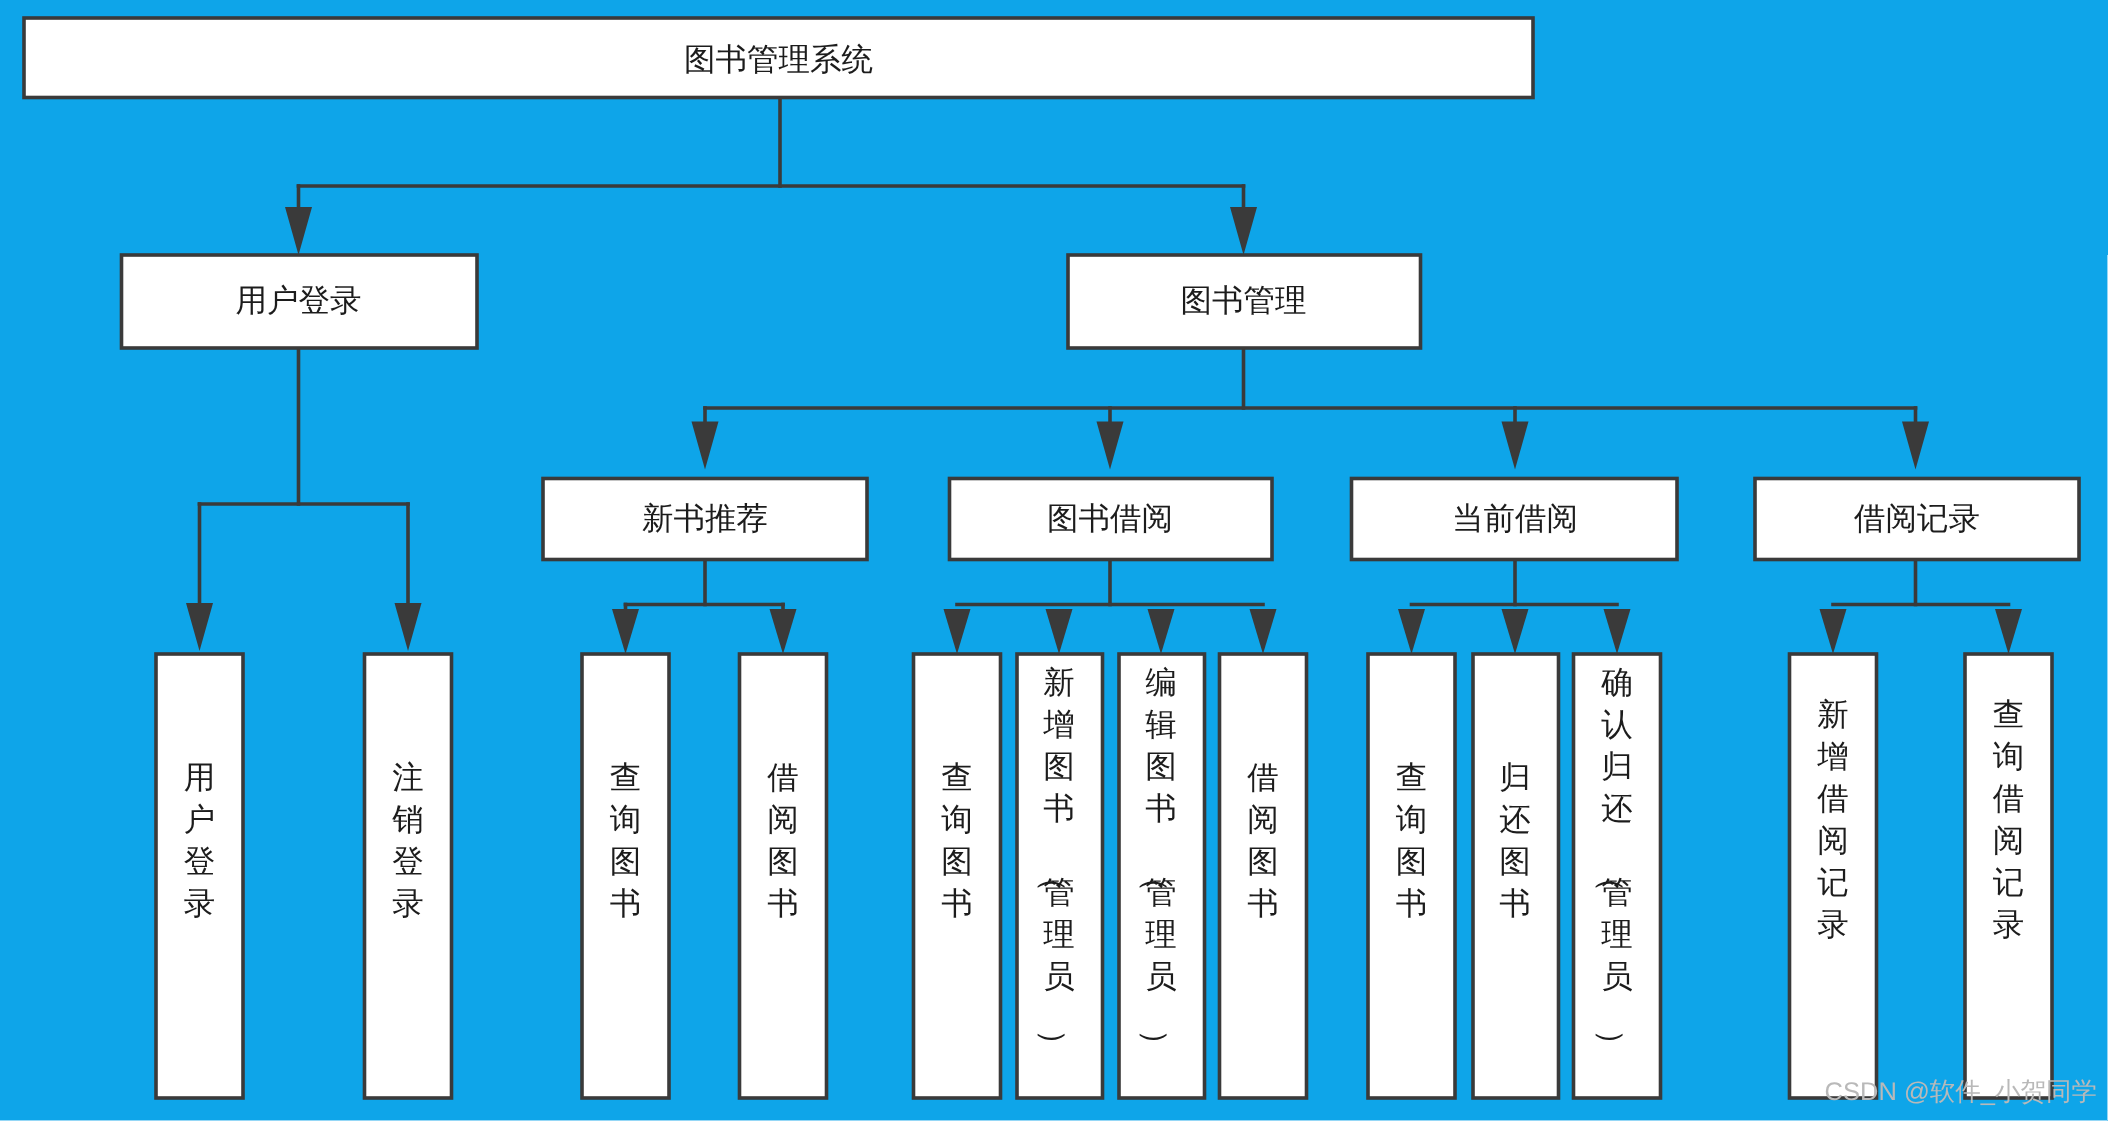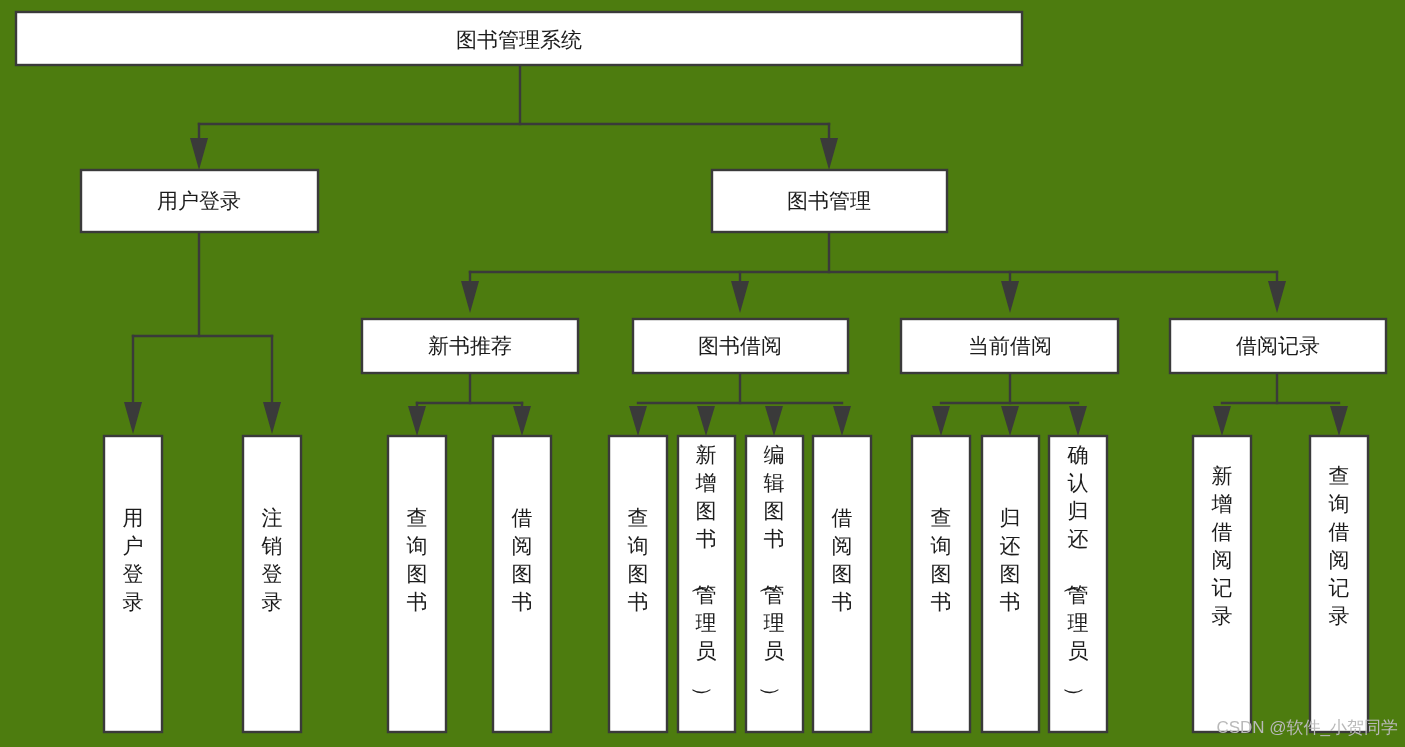--- a/index.html
+++ b/index.html
@@ -7,21 +7,21 @@
     padding: 0;
     background: #ffffff;
   }
   body {
     font-family: "Liberation Sans", "DejaVu Sans", sans-serif;
   }
   #diagram-root {
     position: relative;
     width: 1405px;
     height: 747px;
-    background: #4d7c0f;
+    background: #0ea5e9;
     overflow: hidden;
   }
   svg.diagram-canvas {
     position: absolute;
     left: 0;
     top: 0;
     width: 1405px;
     height: 747px;
     display: block;
   }

